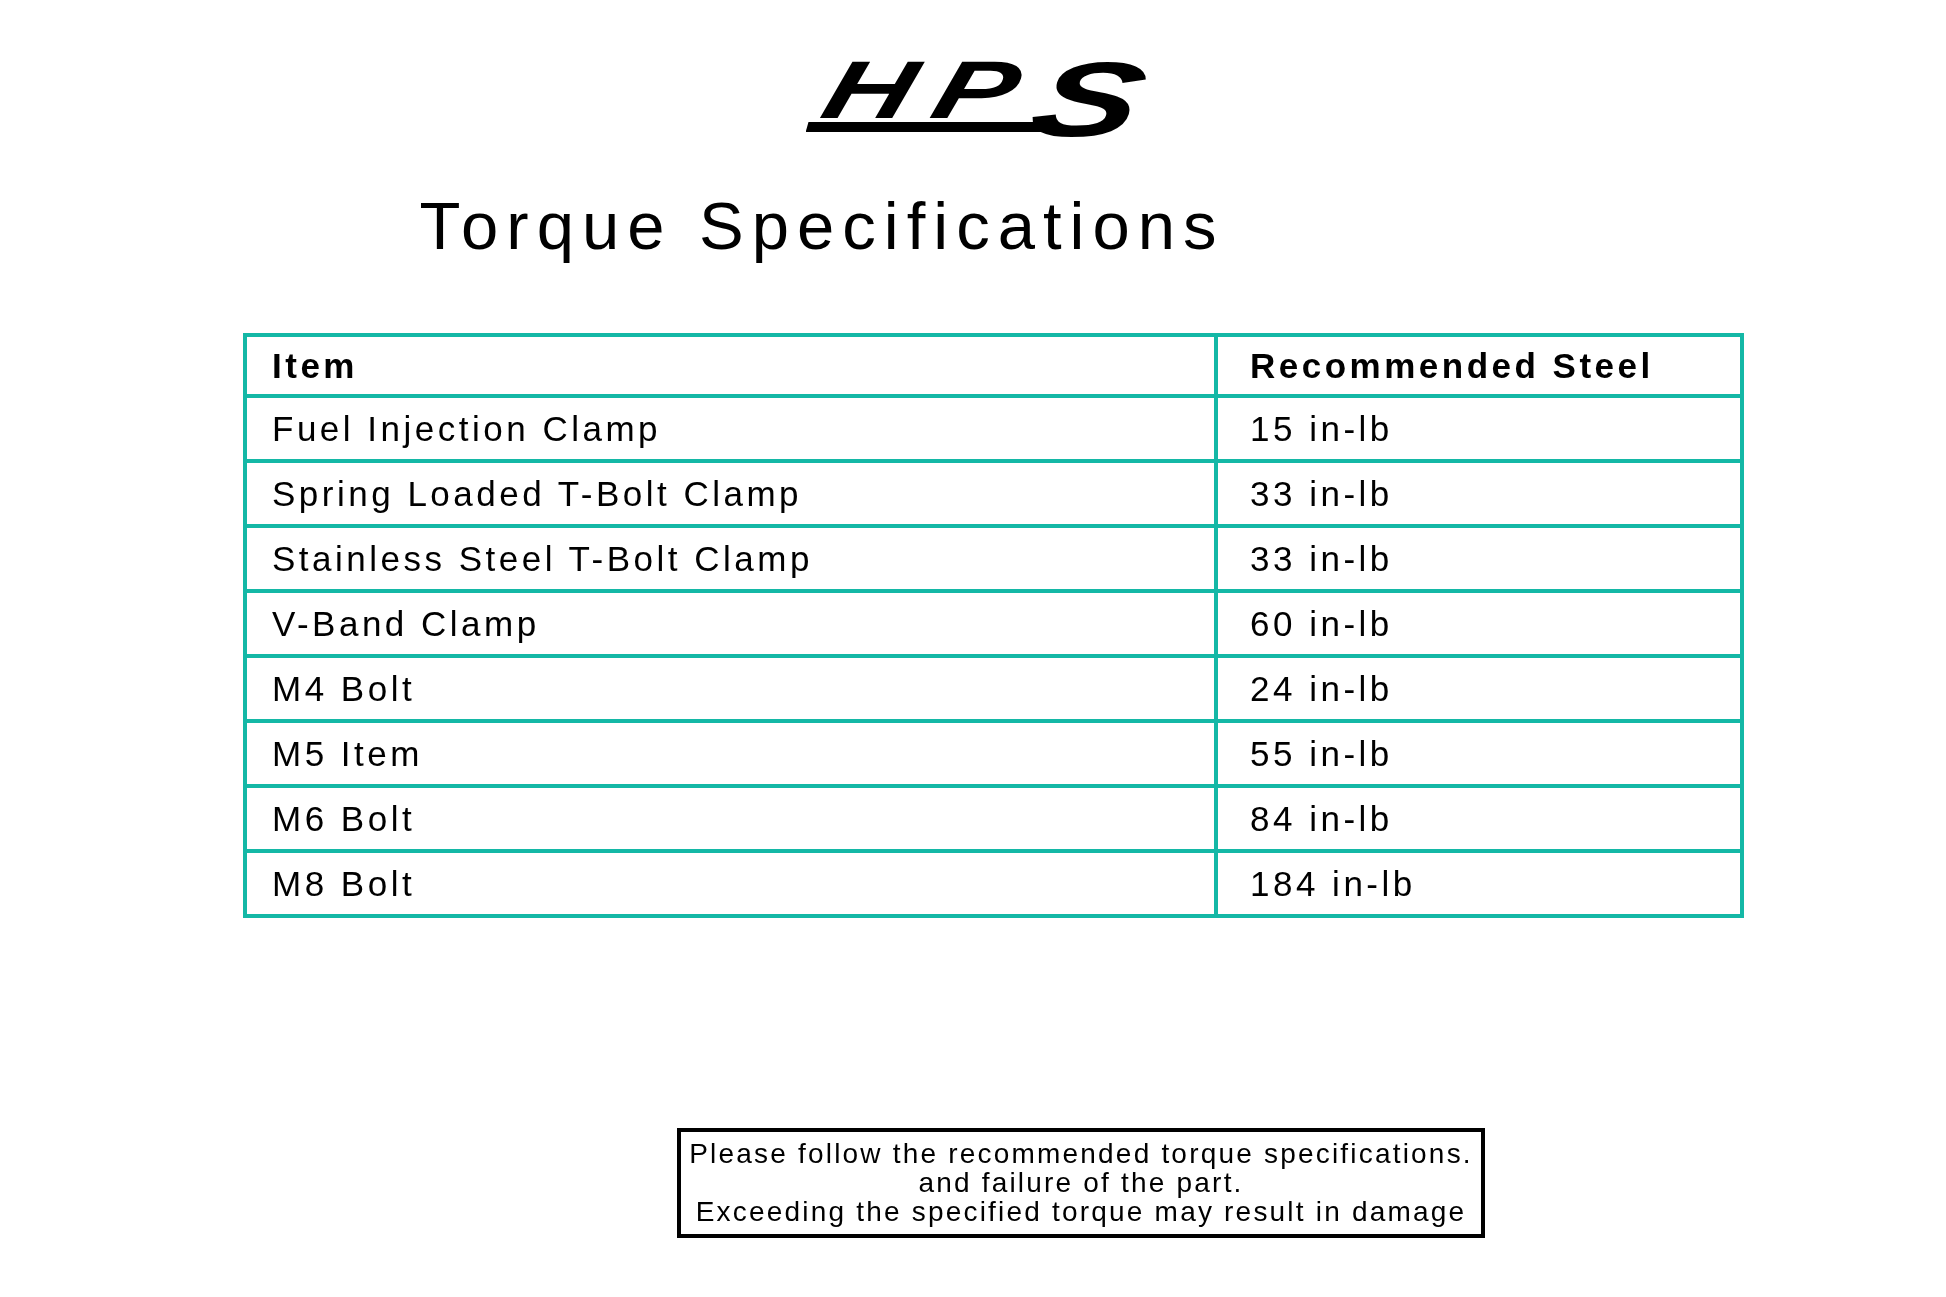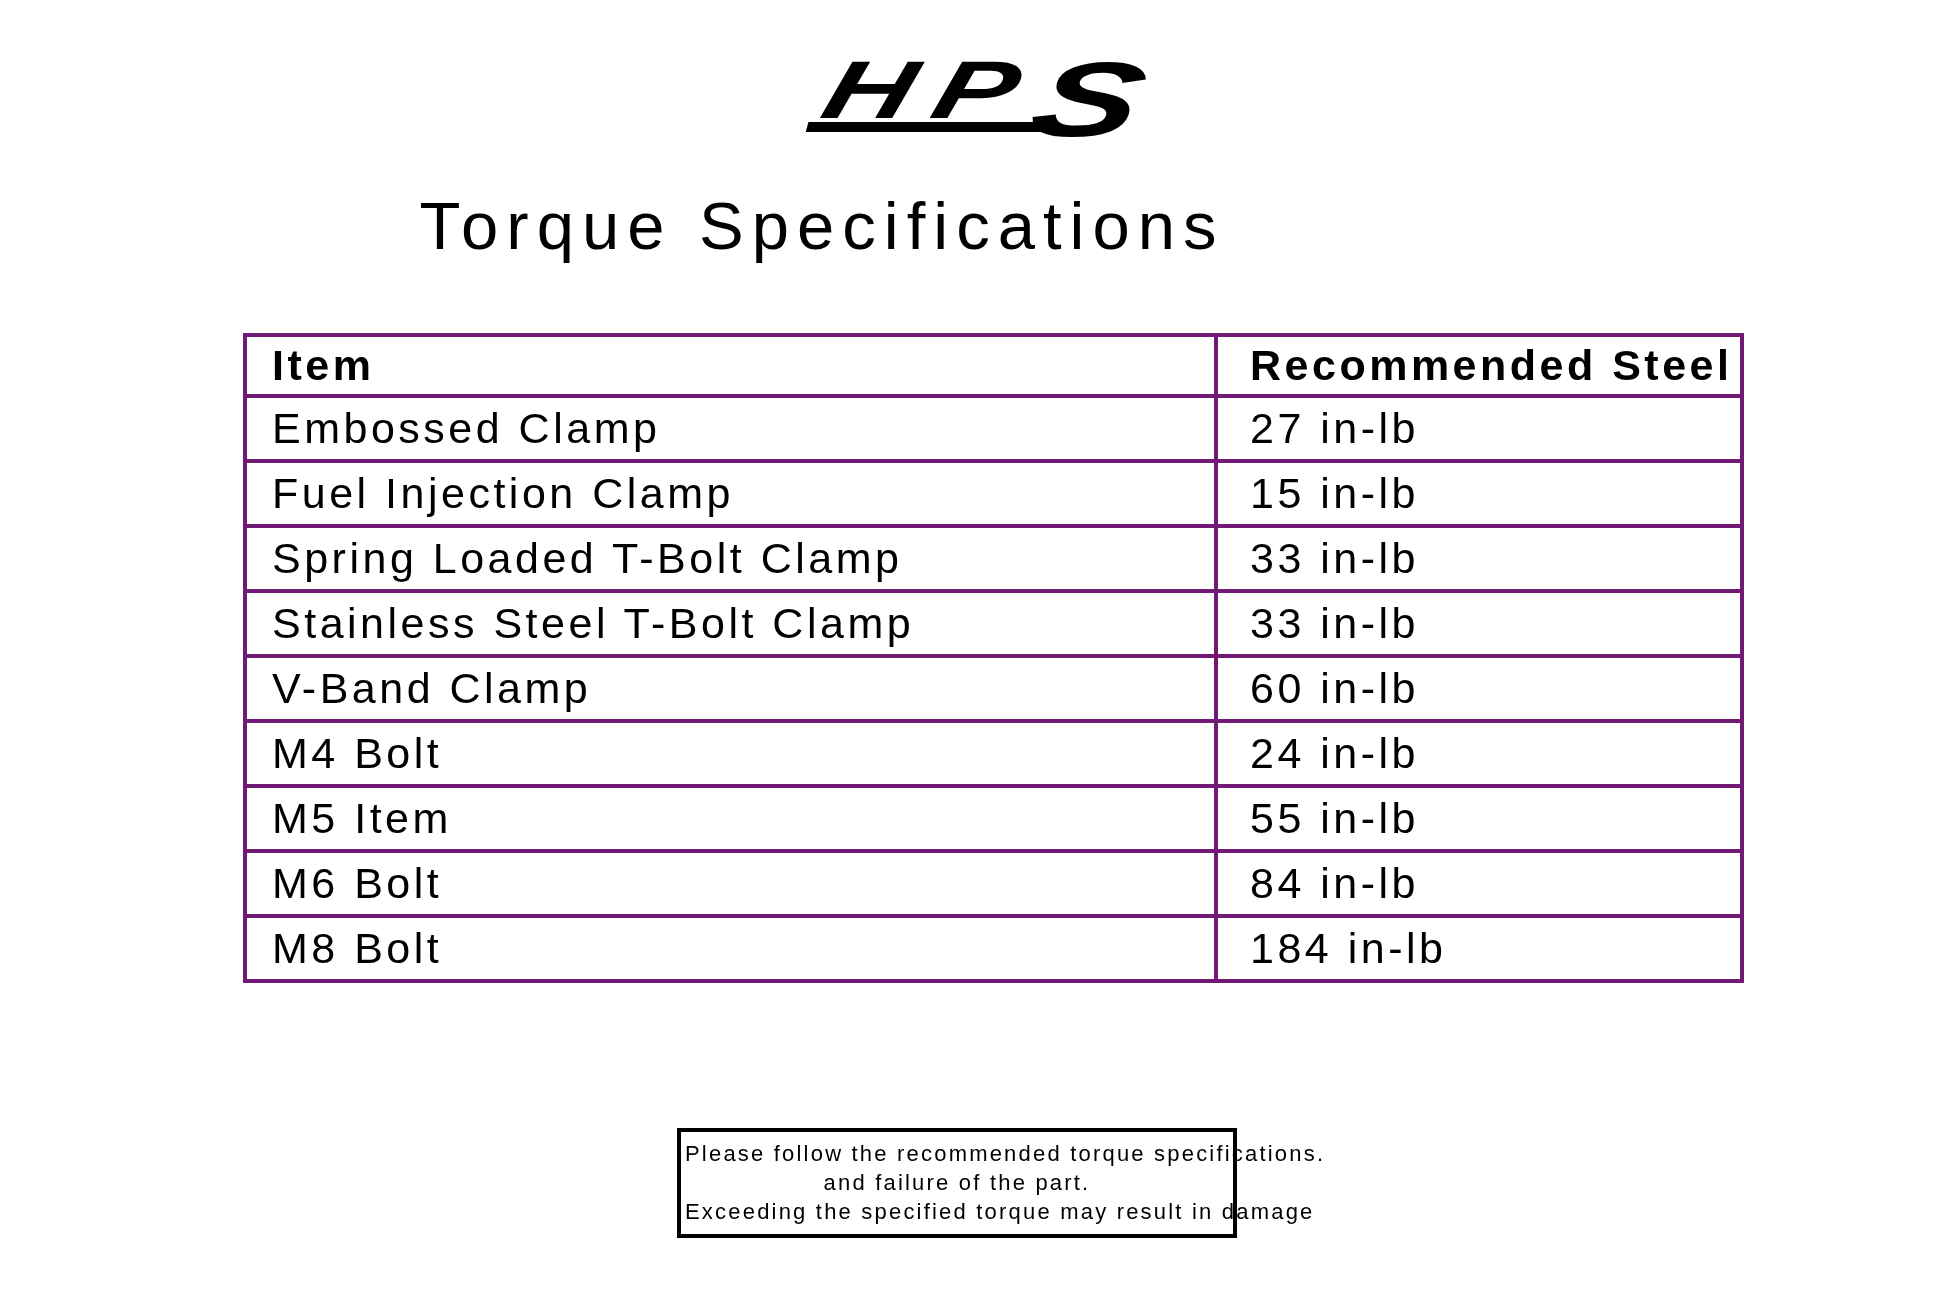--- a/index.html
+++ b/index.html
@@ -47,24 +47,24 @@
     left: 243px;
     width: 1497px;
     border-collapse: collapse;
     table-layout: fixed;
   }
   .col-item   { width: 971px; }
   .col-torque { width: 526px; }
 
   .spec-table th,
   .spec-table td {
-    border: 4px solid #701a75;
+    border: 4px solid #14b8a6;
     vertical-align: middle;
     text-align: left;
-    font-size: 43px;
+    font-size: 35px;
     letter-spacing: 3.5px;
     padding: 0 0 0 25px;
     white-space: nowrap;
     overflow: hidden;
   }
   .spec-table th {
     height: 57px;
     font-weight: bold;
   }
   .spec-table td {
@@ -74,26 +74,26 @@
   .spec-table th.torque,
   .spec-table td.torque {
     padding-left: 32px;
   }
 
   
   .note {
     position: absolute;
     top: 1128px;
     left: 677px;
-    width: 560px;
+    width: 808px;
     box-sizing: border-box;
     border: 4px solid #000000;
     padding: 7px 4px 8px 4px;
     text-align: center;
-    font-size: 22px;
+    font-size: 28px;
     line-height: 29px;
     letter-spacing: 2.2px;
     white-space: nowrap;
   }
 </style>
 </head>
 <body>
 
 <svg class="logo" viewBox="0 0 345 96" aria-hidden="true">
   <g transform="translate(30 0) skewX(-16)" fill="#000000">
@@ -111,24 +111,20 @@
     <col class="col-item">
     <col class="col-torque">
   </colgroup>
   <thead>
     <tr>
       <th class="item">Item</th>
       <th class="torque">Recommended Steel</th>
     </tr>
   </thead>
   <tbody>
-    <tr>
-      <td class="item">Embossed Clamp</td>
-      <td class="torque">27 in-lb</td>
-    </tr>
     <tr>
       <td class="item">Fuel Injection Clamp</td>
       <td class="torque">15 in-lb</td>
     </tr>
     <tr>
       <td class="item">Spring Loaded T-Bolt Clamp</td>
       <td class="torque">33 in-lb</td>
     </tr>
     <tr>
       <td class="item">Stainless Steel T-Bolt Clamp</td>

